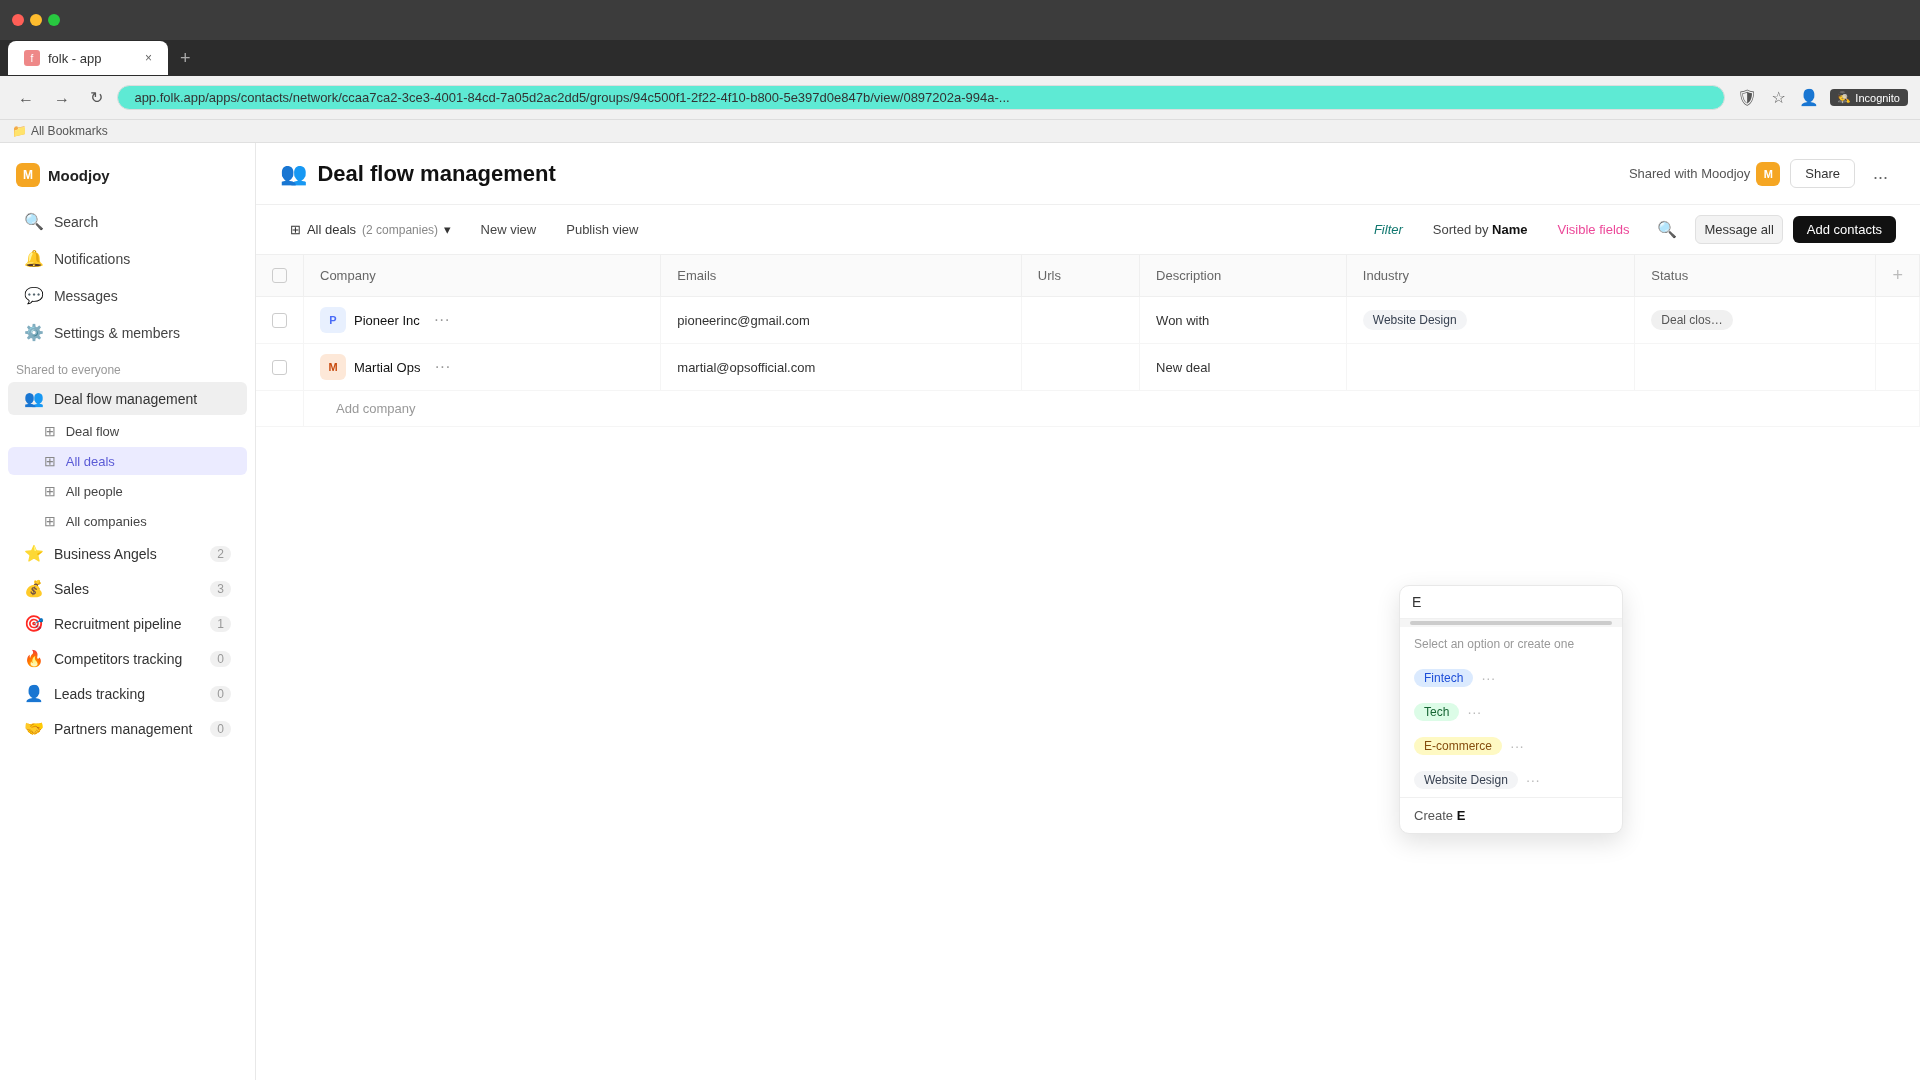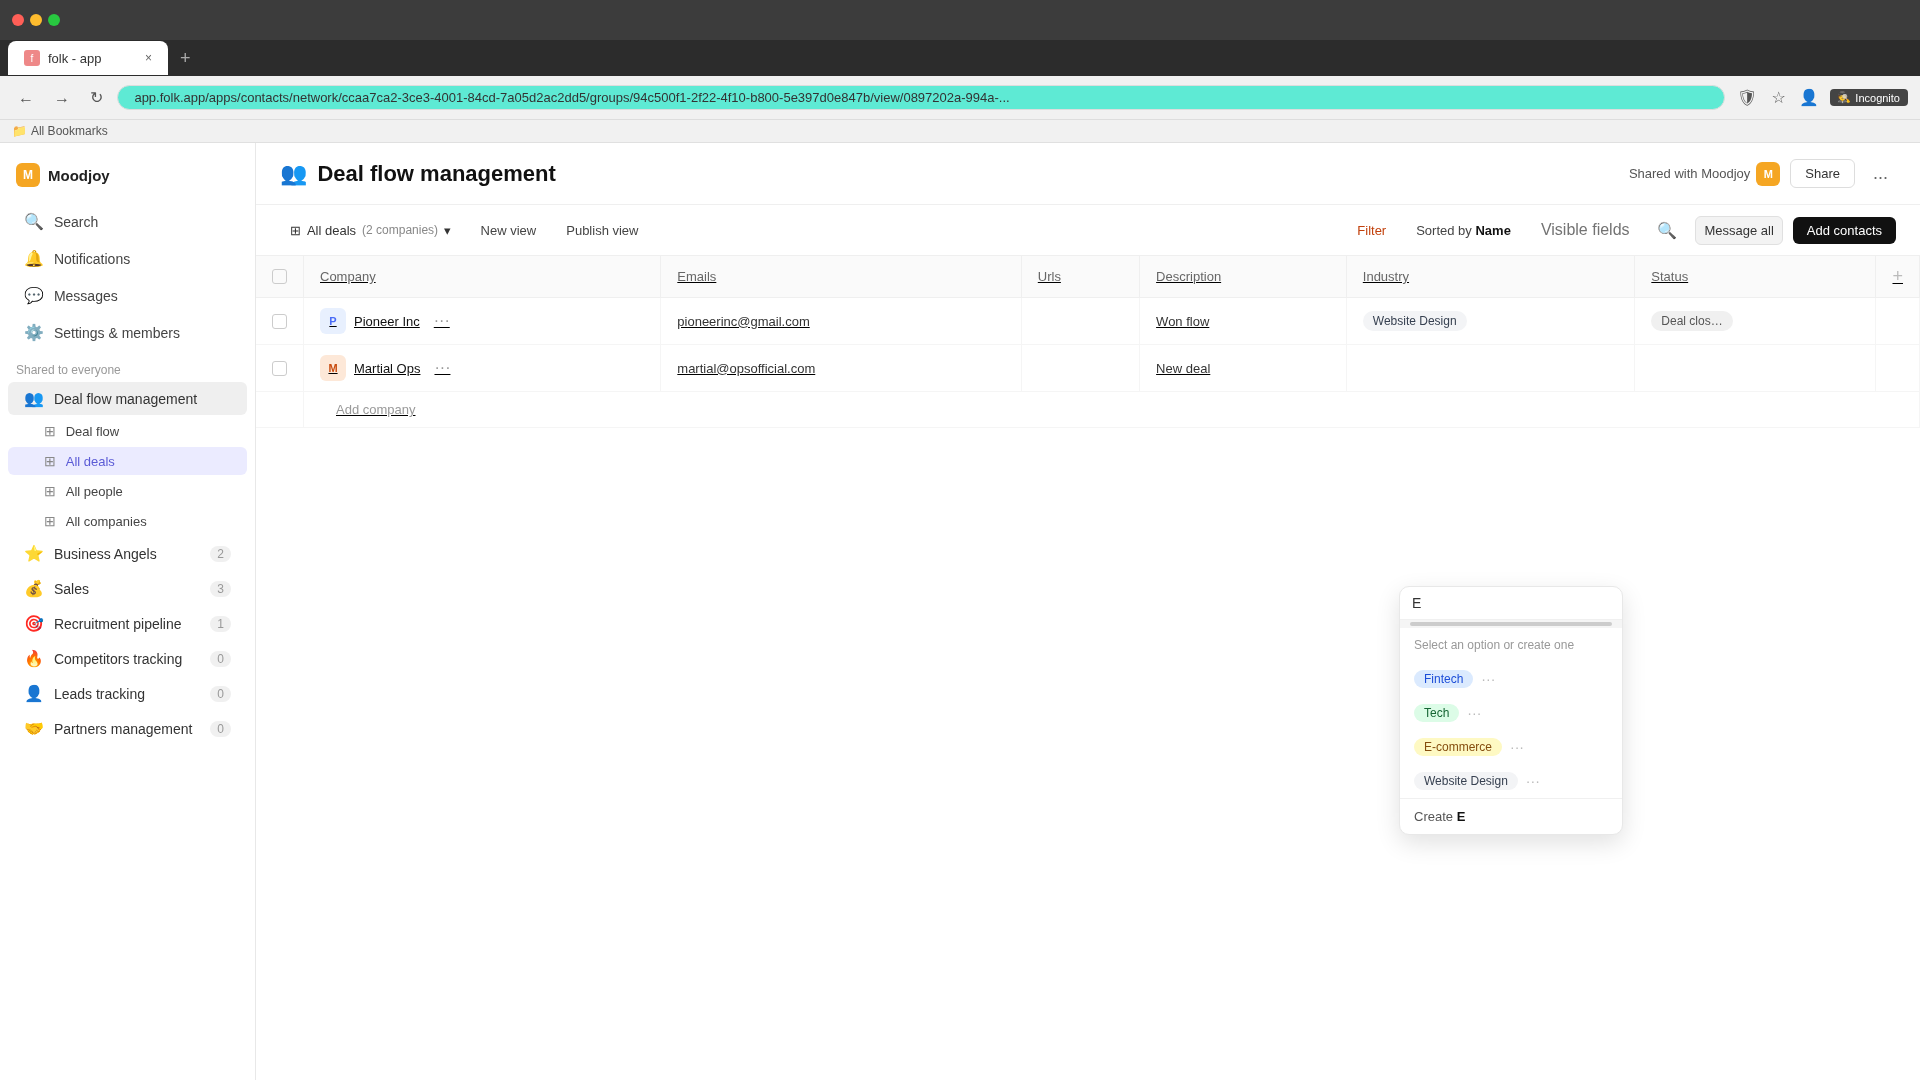--- a/index.html
+++ b/index.html
@@ -52,30 +52,30 @@
     .shared-icon { width: 24px; height: 24px; background: #f5a623; border-radius: 6px; display: flex; align-items: center; justify-content: center; font-size: 11px; color: #fff; font-weight: 700; }
     .share-btn { background: #fff; border: 1px solid #ddd; border-radius: 6px; padding: 6px 14px; font-size: 13px; cursor: pointer; color: #333; }
     .more-btn { background: none; border: none; cursor: pointer; font-size: 18px; color: #666; padding: 4px 8px; }
 
     
     .view-toolbar { display: flex; align-items: center; padding: 10px 24px; border-bottom: 1px solid #efefef; gap: 10px; }
     .view-selector { display: flex; align-items: center; gap: 6px; font-size: 13px; color: #333; background: #fff; border: none; cursor: pointer; padding: 6px 10px; border-radius: 6px; }
     .view-count { color: #888; font-size: 12px; }
     .toolbar-btn { background: none; border: none; cursor: pointer; font-size: 13px; color: #444; padding: 6px 10px; border-radius: 6px; }
     .toolbar-spacer { flex: 1; }
-    .filter-btn { background: none; border: none; cursor: pointer; font-size: 13px; color: #c2410c; padding: 6px 10px; border-radius: 6px; }
+    .filter-btn { background: none; border: none; cursor: pointer; font-size: 13px; color: #0f766e; padding: 6px 10px; border-radius: 6px; font-style: italic; }
     .sort-btn { background: none; border: none; cursor: pointer; font-size: 13px; color: #444; padding: 6px 10px; border-radius: 6px; }
     .sort-btn strong { color: #111; }
-    .visible-fields-btn { background: none; border: none; cursor: pointer; font-size: 16px; color: #737373; padding: 6px 10px; border-radius: 6px; }
+    .visible-fields-btn { background: none; border: none; cursor: pointer; font-size: 13px; color: #ec4899; padding: 6px 10px; border-radius: 6px; }
     .search-icon-btn { background: none; border: none; cursor: pointer; font-size: 16px; color: #555; padding: 4px 8px; }
     .action-btn { background: #f3f3f3; border: 1px solid #e0e0e0; border-radius: 6px; padding: 6px 8px; font-size: 13px; cursor: pointer; color: #333; }
     .action-btn-primary { background: #111; color: #fff; border: none; border-radius: 6px; padding: 6px 14px; font-size: 13px; cursor: pointer; }
 
     
-    .table-container { flex: 1; overflow: auto; position: relative; text-decoration: underline; }
+    .table-container { flex: 1; overflow: auto; position: relative; }
     table { width: 100%; border-collapse: collapse; font-size: 13px; }
     thead th { background: #fafafa; border-bottom: 1px solid #efefef; border-right: 1px solid #efefef; padding: 10px 16px; text-align: left; font-weight: 500; color: #666; font-size: 13px; white-space: nowrap; }
     thead th:first-child { width: 40px; }
     tbody td { border-bottom: 1px solid #f5f5f5; border-right: 1px solid #f5f5f5; padding: 10px 16px; color: #333; vertical-align: middle; }
     .company-cell { display: flex; align-items: center; gap: 8px; }
     .company-avatar { width: 26px; height: 26px; background: #e8f0fe; border-radius: 6px; display: flex; align-items: center; justify-content: center; font-size: 11px; font-weight: 600; color: #4a6cf7; flex-shrink: 0; }
     .company-name { font-weight: 500; color: #111; }
     .row-actions { display: flex; align-items: center; justify-content: center; }
     .row-action-btn { background: none; border: none; cursor: pointer; color: #999; font-size: 16px; padding: 2px 6px; border-radius: 4px; }
     .status-tag { display: inline-block; font-size: 12px; padding: 3px 10px; border-radius: 12px; background: #f0f0f0; color: #555; }
@@ -304,21 +304,21 @@
                   <span>P</span>
                 </div>
                 <span class="company-name">Pioneer Inc</span>
                 <div class="row-actions">
                   <button class="row-action-btn">···</button>
                 </div>
               </div>
             </td>
             <td>pioneerinc@gmail.com</td>
             <td></td>
-            <td>Won flow</td>
+            <td>Won with</td>
             <td>
               <span class="industry-tag tag-gray">Website Design</span>
             </td>
             <td>
               <span class="status-tag">Deal clos…</span>
             </td>
             <td></td>
           </tr>
 
           <tr>

